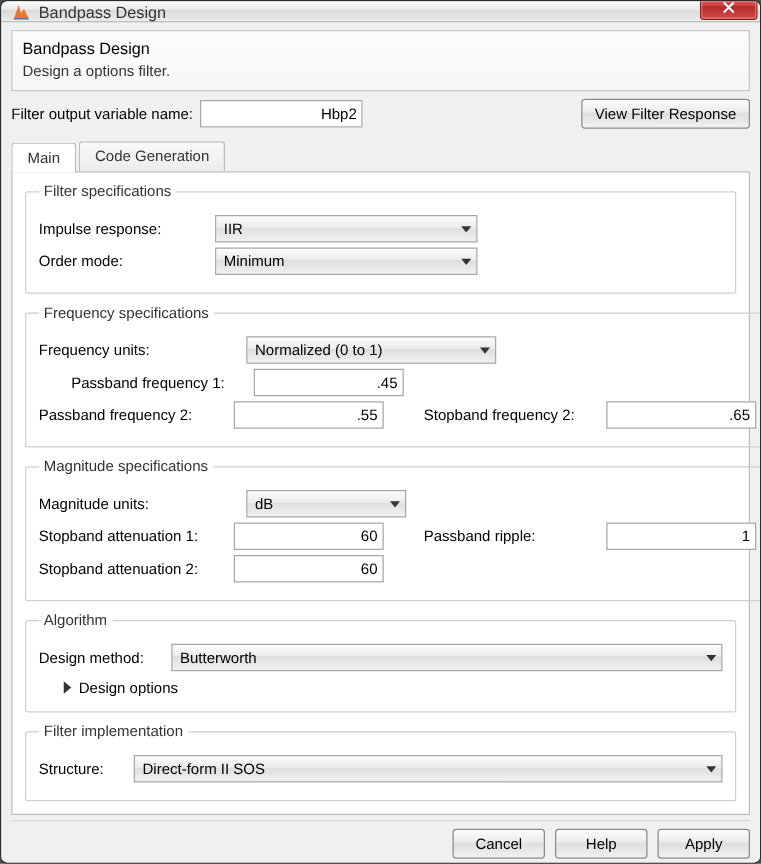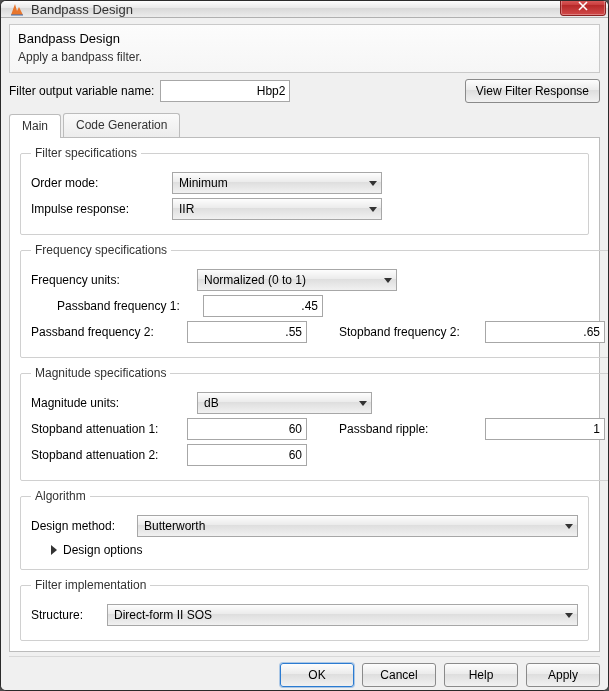--- a/index.html
+++ b/index.html
@@ -138,21 +138,21 @@
     display: flex; align-items: center;
     margin: 4px 0;
     gap: 6px;
   }
   .col { flex: 1; display: flex; align-items: center; gap: 6px; }
   .w-lbl-130 { width: 135px; }
   .w-lbl-150 { width: 150px; }
   .w-lbl-140 { width: 140px; text-align: left; margin-left: 26px; }
   .sel210 { width: 210px; }
   .sel200 { width: 200px; }
-  .sel160 { width: 175px; }
+  .sel160 { width: 128px; }
   .input-s2  { width: 120px; }
   .selwide { flex: 1; }
   .footer {
     padding-top: 6px;
     display: flex;
     justify-content: flex-end;
     gap: 8px;
     border-top: 1px solid #d8d8d8;
     margin-top: 4px;
   }
@@ -183,53 +183,53 @@
     <div class="closebtn">
       <svg viewBox="0 0 10 10">
           <path d="M1 1 L9 9 M9 1 L1 9" stroke="#fff" stroke-width="1.6"></path>
         </svg>
     </div>
   </div>
 
   <div class="client">
     <div class="header-box">
       <div class="h1">Bandpass Design</div>
-      <div class="h2">Apply a bandpass filter.</div>
+      <div class="h2">Design a options filter.</div>
     </div>
 
     <div class="row" style="margin-bottom:6px;">
       <span class="label">Filter output variable name:</span>
       <input type="text" class="field" style="width: 130px;" value="Hbp2">
       <span style="flex:1"></span>
       <button class="btn">View Filter Response</button>
     </div>
 
     <div class="tabs">
       <div class="tab active">Main</div>
       <div class="tab">Code Generation</div>
     </div>
 
     <div class="tabpage">
 
       <fieldset class="group">
         <legend>Filter specifications</legend>
         <div class="formrow">
+          <span class="label w-lbl-130">Impulse response:</span>
+          <div class="sel sel210">
+            <span>IIR</span>
+            <span class="caret"></span>
+          </div>
+        </div>
+        <div class="formrow">
           <span class="label w-lbl-130">Order mode:</span>
           <div class="sel sel210">
             <span>Minimum</span>
             <span class="caret"></span>
           </div>
         </div>
-        <div class="formrow">
-          <span class="label w-lbl-130">Impulse response:</span>
-          <div class="sel sel210">
-            <span>IIR</span>
-            <span class="caret"></span>
-          </div>
-        </div>
       </fieldset>
 
       <fieldset class="group">
         <legend>Frequency specifications</legend>
         <div class="formrow">
           <span class="label" style="width:160px">Frequency units:</span>
           <div class="sel sel200">
             <span>Normalized (0 to 1)</span>
             <span class="caret"></span>
           </div>
@@ -302,19 +302,18 @@
           <div class="sel selwide">
             <span>Direct-form II SOS</span>
             <span class="caret"></span>
           </div>
         </div>
       </fieldset>
 
     </div>
 
     <div class="footer">
-      <button class="btn default" style="width:74px">OK</button>
       <button class="btn" style="width:74px">Cancel</button>
       <button class="btn" style="width:74px">Help</button>
       <button class="btn" style="width:74px">Apply</button>
     </div>
   </div>
 </div>
 
 </body></html>

